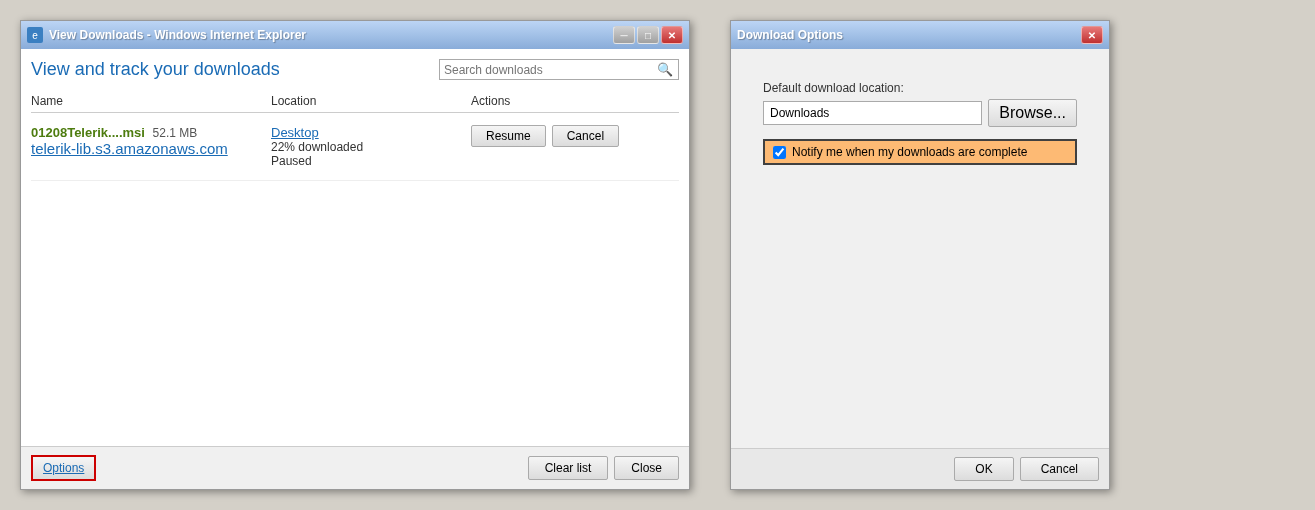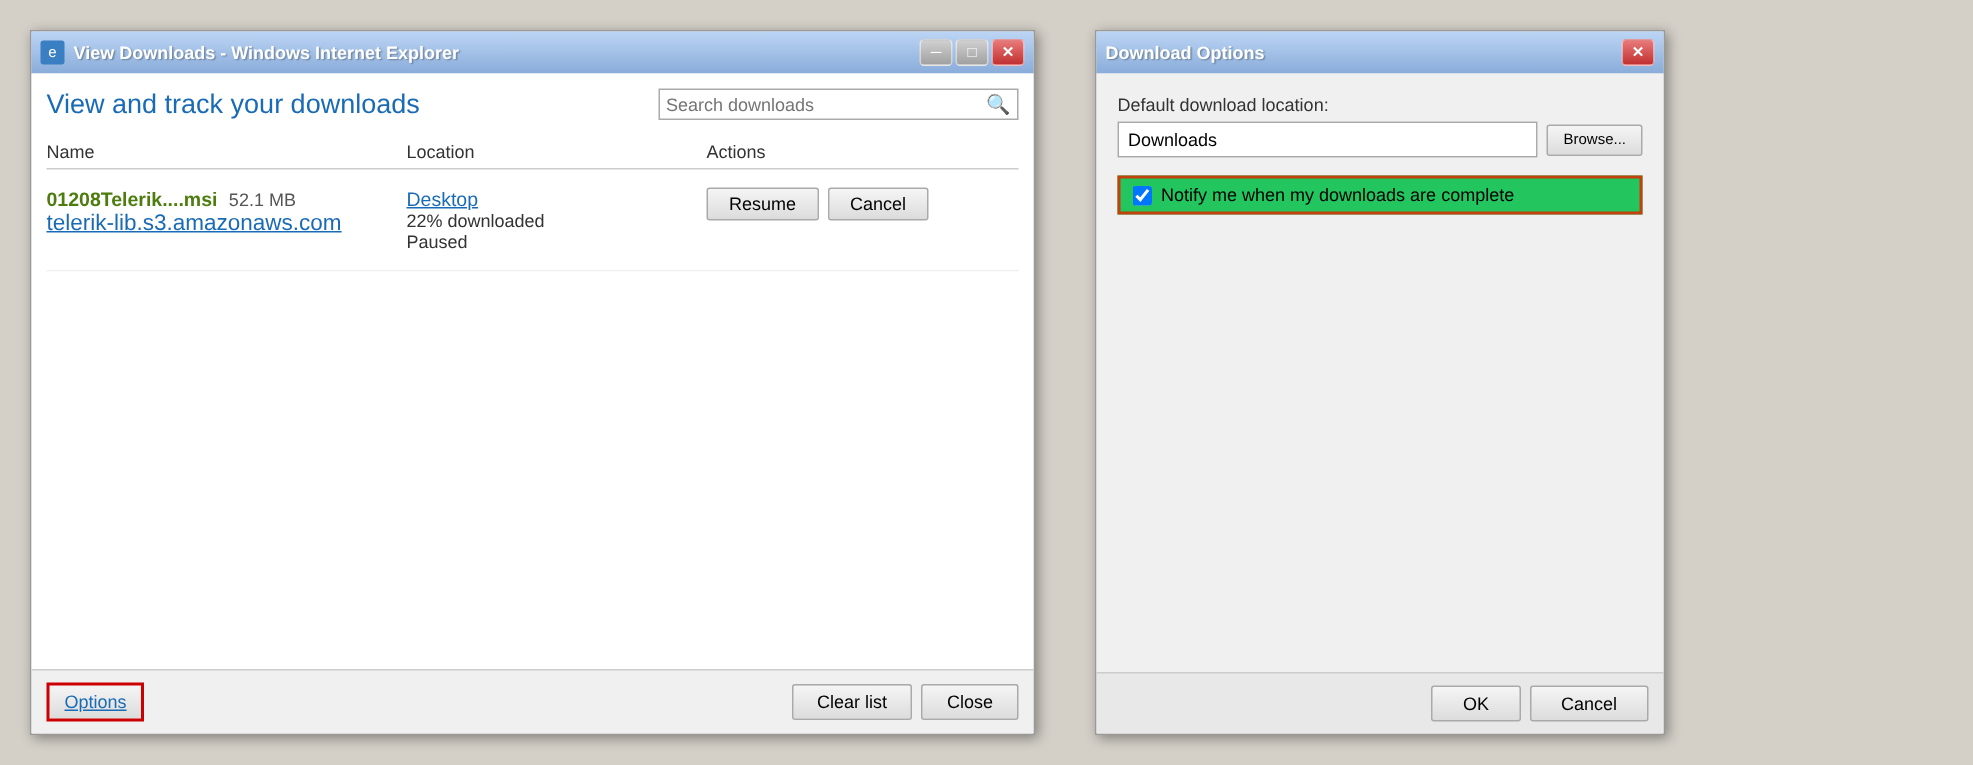--- a/index.html
+++ b/index.html
@@ -230,21 +230,21 @@
     }
 
     
     .options-dialog {
       width: 380px;
       height: auto;
     }
 
     .dialog-body {
       background: #f0f0f0;
-      padding: 14px;
+      padding: 32px;
       flex: 1;
     }
 
     .dialog-label {
       font-size: 12px;
       color: #333;
       margin-bottom: 4px;
     }
 
     .dialog-input-row {
@@ -260,33 +260,33 @@
       background: white;
       padding: 4px 6px;
       font-size: 12px;
       outline: none;
     }
 
     .browse-btn {
       background: linear-gradient(to bottom, #f5f5f5, #dcdcdc);
       border: 1px solid #aaa;
       padding: 4px 10px;
-      font-size: 10px;
+      font-size: 16px;
       cursor: pointer;
       border-radius: 2px;
     }
 
     .notify-row {
       display: flex;
       align-items: center;
       gap: 6px;
-      border: 2px solid #c2410c;
+      border: 2px solid #404040;
       padding: 4px 8px;
       margin-bottom: 12px;
-      background: #22c55e;
+      background: #fdba74;
     }
 
     .notify-checkbox {
       cursor: pointer;
     }
 
     .notify-label {
       font-size: 12px;
     }
 

